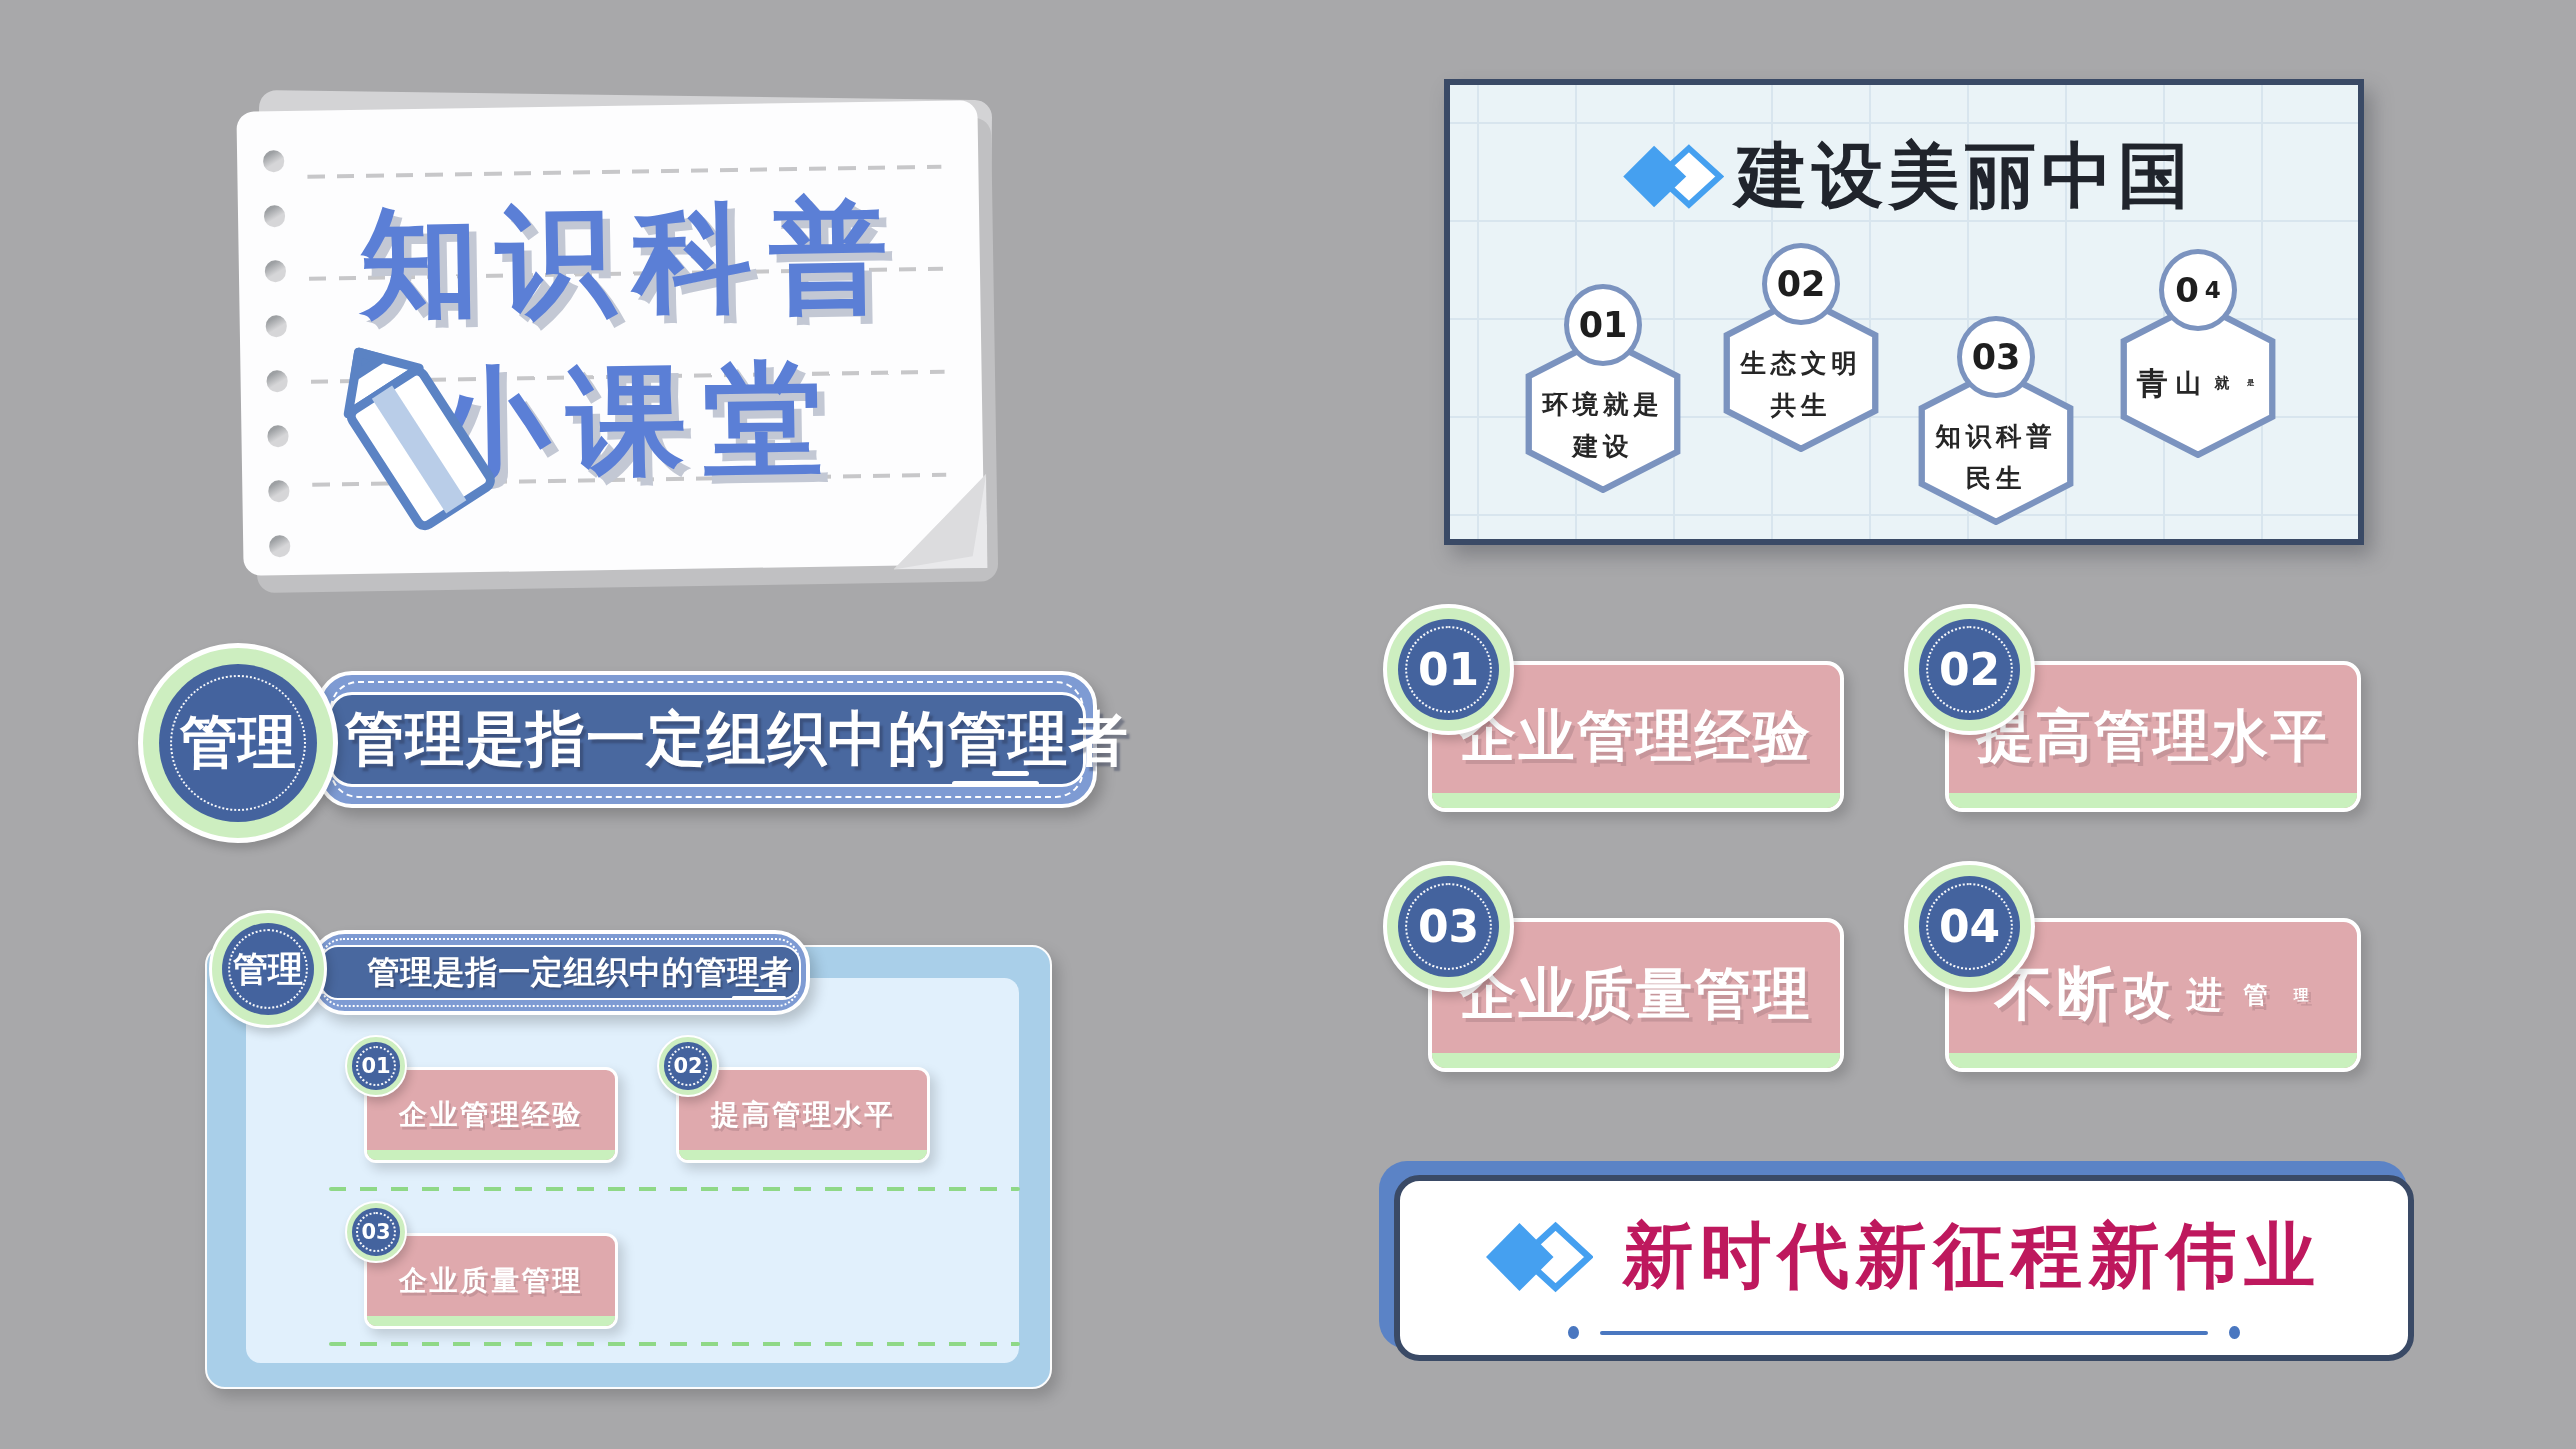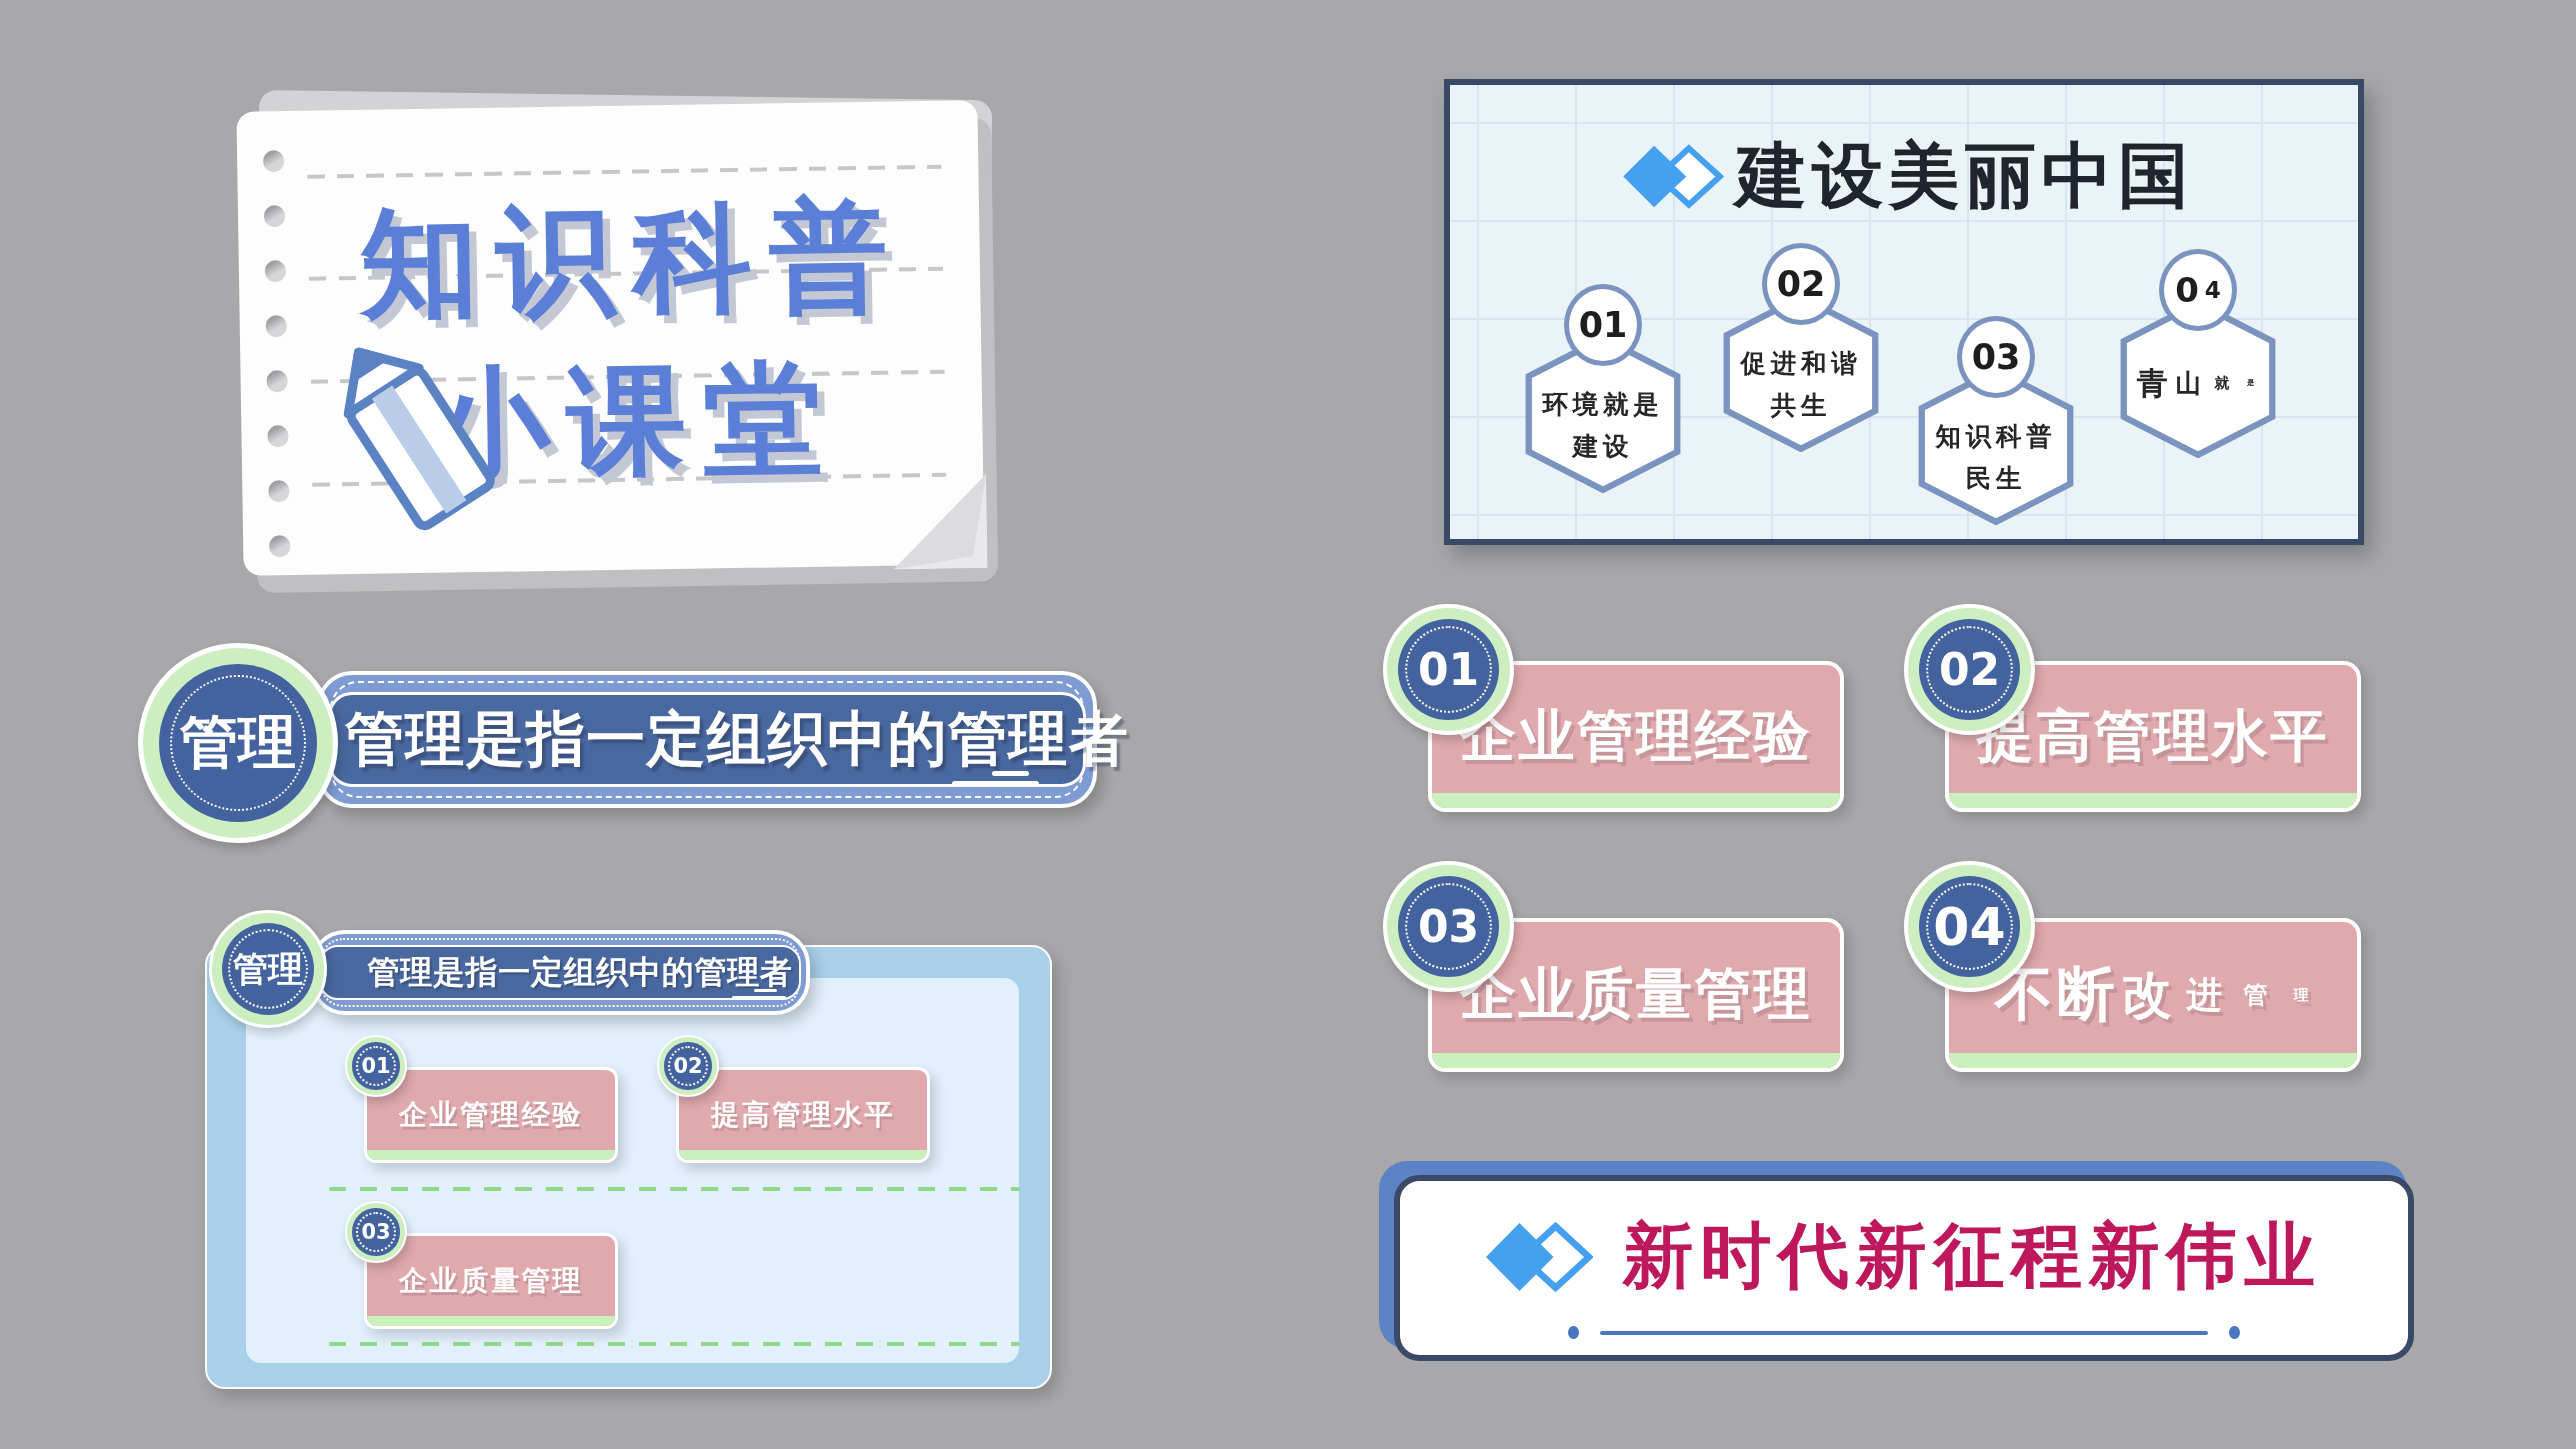--- a/index.html
+++ b/index.html
@@ -143,21 +143,21 @@
         <span>建设</span>
       </div>
     </div>
 
     <div class="hex" style="left:272px;top:209px">
       <svg class="shape" width="158" height="158" viewBox="0 0 100 100">
         <polygon points="50,2 97,26 97,74 50,98 3,74 3,26" fill="#ffffff" stroke="#7b93bf" stroke-width="4"></polygon>
       </svg>
       <div class="hexcircle">02</div>
       <div class="hexlabel">
-        <span>促进和谐</span>
+        <span>生态文明</span>
         <span>共生</span>
       </div>
     </div>
 
     <div class="hex" style="left:467px;top:282px">
       <svg class="shape" width="158" height="158" viewBox="0 0 100 100">
         <polygon points="50,2 97,26 97,74 50,98 3,74 3,26" fill="#ffffff" stroke="#7b93bf" stroke-width="4"></polygon>
       </svg>
       <div class="hexcircle">03</div>
       <div class="hexlabel">
@@ -258,21 +258,21 @@
     <span class="lbl shrink-row">
         <span style="font-size: 58px; display: inline-block; vertical-align: middle;">不</span>
         <span style="font-size: 58px; display: inline-block; vertical-align: middle; margin-left: 1.3px;">断</span>
         <span style="font-size: 50px; display: inline-block; vertical-align: middle; margin-left: 4.4px;">改</span>
         <span style="font-size: 36px; display: inline-block; vertical-align: middle; margin-left: 11.8px;">进</span>
         <span style="font-size: 24px; display: inline-block; vertical-align: middle; margin-left: 18.4px;">管</span>
         <span style="font-size: 14.8px; display: inline-block; vertical-align: middle; margin-left: 23.6px;">理</span>
       </span>
   </div>
   <div class="cbadge" style="left:1904px;top:861px;width:131px;height:131px;--bw:4px;--ring:10.7px;--dotin:7.4px">
-    <div class="cb-in" style="font-size:52px">04</div>
+    <div class="cb-in" style="font-size:44px">04</div>
   </div>
 
   <div class="slogan-back"></div>
   <div class="slogan">
     <div class="slogan-row">
       <svg width="107" height="74" viewBox="0 0 160 110">
         <polygon points="104,9 154,55 104,101 54,55" fill="#ffffff" stroke="#45a0f0" stroke-width="10"></polygon>
         <polygon points="50,4 101,55 50,106 0,55" fill="#45a0f0"></polygon>
       </svg>
       <span class="txt">新时代新征程新伟业</span>

